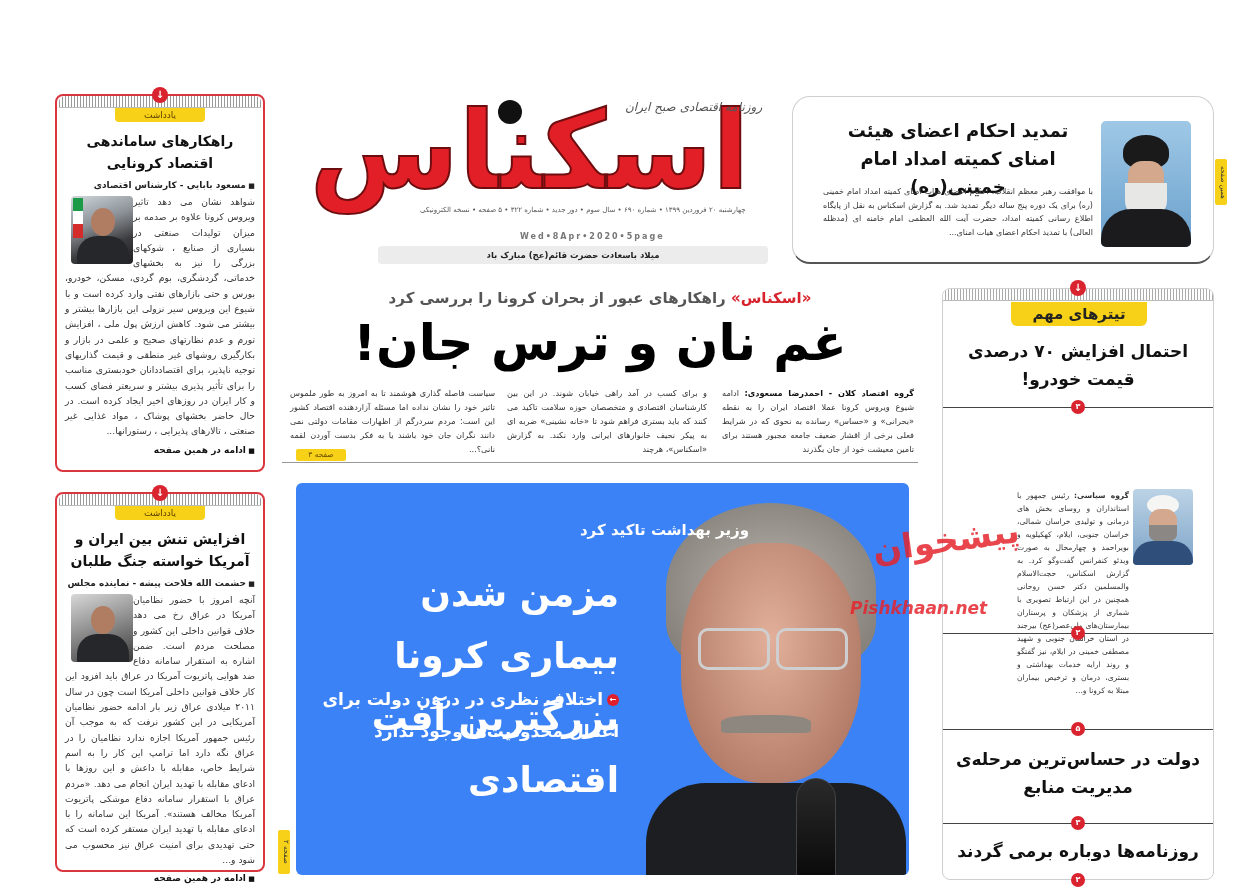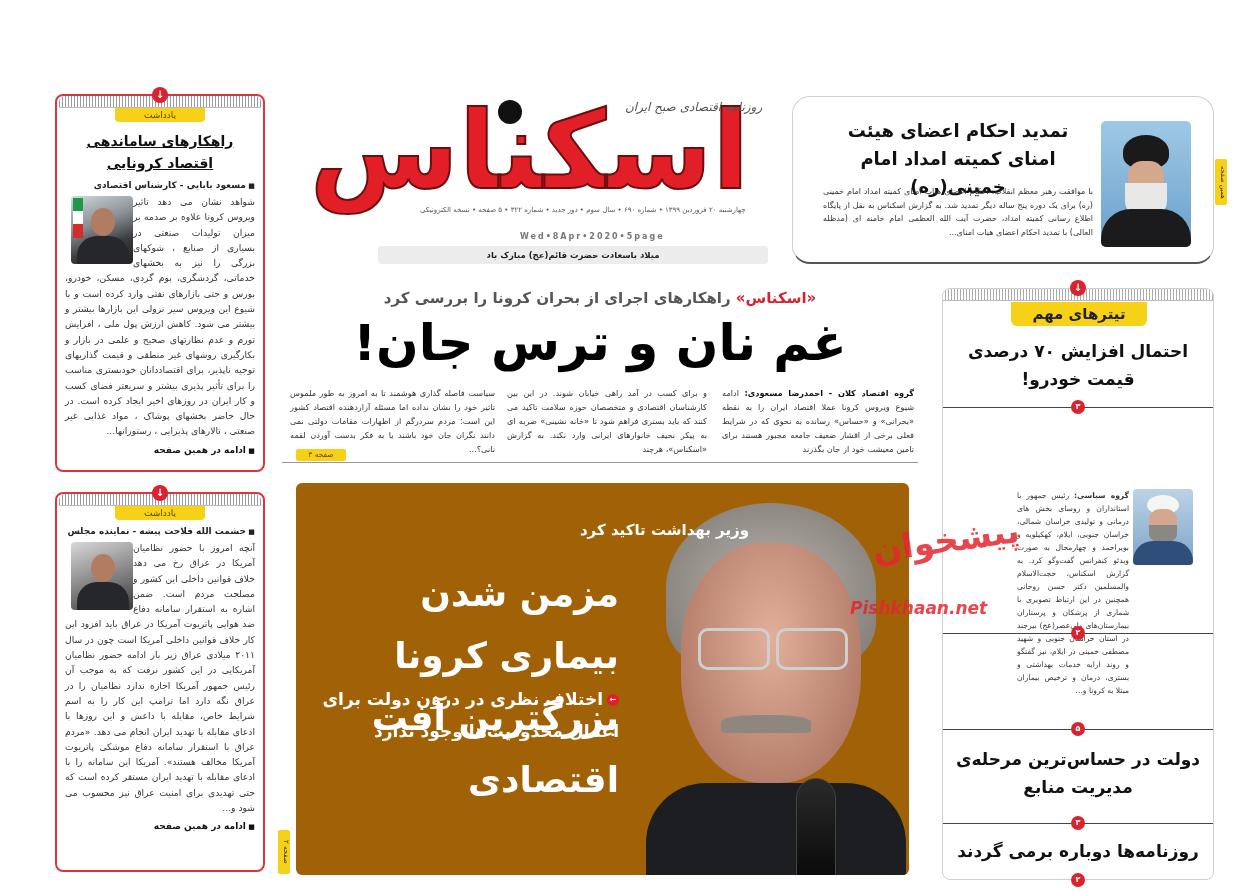--- a/index.html
+++ b/index.html
@@ -19,21 +19,21 @@
   }
   .pin {
     position: absolute; top: -9px; left: 50%; transform: translateX(-50%);
     width: 16px; height: 16px; border-radius: 50%; background: #d9232e;
     color: #fff; font-size: 10px; line-height: 16px; text-align: center; font-weight: bold;
   }
   .tag-yellow {
     display: block; width: 90px; margin: 0 auto; background: #f7d117;
     color: #5a3d00; font-size: 9px; text-align: center; padding: 2px 0; border-radius: 0 0 4px 4px;
   }
-  .op-title { font-size: 14px; font-weight: bold; text-align: center; line-height: 22px; margin-top: 8px; text-decoration: underline; }
+  .op-title { font-size: 14px; font-weight: bold; text-align: center; line-height: 22px; margin-top: 8px; }
   .op-author { font-size: 9px; font-weight: bold; margin-top: 6px; color: #222; }
   .op-author::before { content: "■ "; font-size: 7px; }
   .op-body { font-size: 9.2px; line-height: 15.3px; color: #333; text-align: justify; margin-top: 4px; }
   .op-photo {
     float: left; width: 62px; height: 68px; margin: 2px 0 2px 6px; border-radius: 4px;
     background: linear-gradient(160deg, #cfd8dc 0%, #8a8f95 40%, #3b3b3e 70%, #1f1f22 100%);
     position: relative; overflow: hidden;
   }
   .op-photo .face { position: absolute; left: 20px; top: 12px; width: 24px; height: 28px; border-radius: 50%; background: #b07d63; }
   .op-photo .body { position: absolute; left: 6px; top: 40px; width: 52px; height: 40px; border-radius: 20px 20px 0 0; background: #26272b; }
@@ -83,21 +83,21 @@
   .kicker .brand { color: #d7232d; }
   .headline { position: absolute; left: 285px; top: 310px; width: 630px; text-align: center; font-size: 50px; font-weight: bold; line-height: 66px; color: #000; }
   .cols { position: absolute; top: 386px; font-size: 8.2px; line-height: 14px; color: #333; text-align: justify; }
   .cols b { color: #111; }
   .page-tag { position: absolute; left: 296px; top: 449px; width: 50px; height: 12px; background: #f7d117; font-size: 7.5px; text-align: center; line-height: 12px; border-radius: 2px; color: #6a4a00; }
   .hr-main { position: absolute; left: 282px; top: 462px; width: 636px; height: 1px; background: #999; }
 
   
   .photo-story {
     position: absolute; left: 296px; top: 483px; width: 613px; height: 392px;
-    background: #a16207; border-radius: 6px; overflow: hidden;
+    background: #3b82f6; border-radius: 6px; overflow: hidden;
   }
   .ps-kicker { position: absolute; right: 160px; top: 38px; font-size: 15px; font-weight: bold; color: #fff; }
   .ps-title { position: absolute; right: 290px; top: 80px; width: 320px; font-size: 36px; line-height: 62px; font-weight: bold; color: #fff; text-align: right; }
   .ps-sub { position: absolute; right: 290px; top: 200px; width: 320px; font-size: 17px; line-height: 32px; font-weight: bold; color: #fff; text-align: right; }
   .ps-sub .dot { display: inline-block; width: 12px; height: 12px; border-radius: 50%; background: #e11f2a; vertical-align: middle; margin-left: 4px; color:#fff; font-size: 8px; line-height: 12px; text-align: center; }
   .man { position: absolute; left: 340px; top: 10px; width: 270px; height: 380px; }
   .man .hair { position: absolute; left: 30px; top: 10px; width: 210px; height: 170px; border-radius: 50% 50% 30% 30%; background: radial-gradient(#b9b5ae, #7a766f); }
   .man .face { position: absolute; left: 45px; top: 50px; width: 180px; height: 240px; border-radius: 45% 45% 45% 45%; background: radial-gradient(ellipse at 50% 40%, #e2b09a, #b07966 80%); }
   .man .glass-l { position: absolute; left: 62px; top: 135px; width: 72px; height: 42px; border: 3px solid #cfcfcf; border-radius: 10px; }
   .man .glass-r { position: absolute; left: 140px; top: 135px; width: 72px; height: 42px; border: 3px solid #cfcfcf; border-radius: 10px; }
@@ -150,20 +150,21 @@
       </div>
     <span>شواهد نشان می دهد تاثیر ویروس کرونا علاوه بر صدمه بر میزان تولیدات صنعتی در بسیاری از صنایع ، شوکهای بزرگی را نیز به بخشهای خدماتی، گردشگری، بوم گردی، مسکن، خودرو، بورس و حتی بازارهای نفتی وارد کرده است و با شیوع این ویروس سیر نزولی این بازارها بیشتر و بیشتر می شود. کاهش ارزش پول ملی ، افزایش تورم و عدم نظارتهای صحیح و علمی در بازار و بکارگیری روشهای غیر منطقی و قیمت گذاریهای توجیه ناپذیر، برای اقتصاددانان خودبستری مناسب را برای تأثیر پذیری بیشتر و سریعتر فضای کسب و کار ایران در روزهای اخیر ایجاد کرده است. در حال حاضر بخشهای پوشاک ، مواد غذایی غیر صنعتی ، تالارهای پذیرایی ، رستورانها...</span>
   </div>
   <div class="more">ادامه در همین صفحه</div>
 </div>
 
 <div class="opinion" style="top:492px; height:380px;">
   <div class="ruler"></div>
   <div class="pin">↓</div>
   <span class="tag-yellow">یادداشت</span>
+  <div class="op-title">افزایش تنش بین ایران و آمریکا خواسته جنگ طلبان</div>
   <div class="op-author">حشمت الله فلاحت پیشه - نماینده مجلس</div>
   <div class="op-body">
     <div class="op-photo" style="background:linear-gradient(160deg,#d8d8d8,#9a9a9a 40%,#3a3a3a);">
         <div class="face"></div>
         <div class="body"></div>
       </div>
     <span>آنچه امروز با حضور نظامیان آمریکا در عراق رخ می دهد خلاف قوانین داخلی این کشور و مصلحت مردم است. ضمن اشاره به استقرار سامانه دفاع ضد هوایی پاتریوت آمریکا در عراق باید افزود این کار خلاف قوانین داخلی آمریکا است چون در سال ۲۰۱۱ میلادی عراق زیر بار ادامه حضور نظامیان آمریکایی در این کشور نرفت که به موجب آن رئیس جمهور آمریکا اجازه ندارد نظامیان را در عراق نگه دارد اما ترامپ این کار را به اسم شرایط خاص، مقابله با داعش و این روزها با ادعای مقابله با تهدید ایران انجام می دهد. «مردم عراق با استقرار سامانه دفاع موشکی پاتریوت آمریکا مخالف هستند». آمریکا این سامانه را با ادعای مقابله با تهدید ایران مستقر کرده است که حتی تهدیدی برای امنیت عراق نیز محسوب می شود و...</span>
   </div>
   <div class="more">ادامه در همین صفحه</div>
 </div>
@@ -181,21 +182,21 @@
   <div class="ts-photo">
     <div class="turban"></div>
       <div class="face"></div>
       <div class="beard"></div>
       <div class="robe"></div>
   </div>
   <div class="side-tag">همین صفحه</div>
 </div>
 
 <div class="kicker">
-  <span class="brand">«اسکناس»</span><span> راهکارهای اجرای از بحران کرونا را بررسی کرد</span>
+  <span class="brand">«اسکناس»</span><span> راهکارهای عبور از بحران کرونا را بررسی کرد</span>
 </div>
 <div class="headline">غم نان و ترس جان!</div>
 
 <div class="cols" style="left:722px; width:192px;">
   <b>گروه اقتصاد کلان - احمدرضا مسعودی:</b><span> ادامه شیوع ویروس کرونا عملا اقتصاد ایران را به نقطه «بحرانی» و «حساس» رسانده به نحوی که در شرایط فعلی برخی از اقشار ضعیف جامعه مجبور هستند برای تامین معیشت خود از جان بگذرند</span>
 </div>
 <div class="cols" style="left:507px; width:200px;">و برای کسب در آمد راهی خیابان شوند. در این بین کارشناسان اقتصادی و متخصصان حوزه سلامت تاکید می کنند که باید بستری فراهم شود تا «خانه نشینی» ضربه ای به پیکر نحیف خانوارهای ایرانی وارد نکند. به گزارش «اسکناس»، هرچند</div>
 <div class="cols" style="left:290px; width:205px;">سیاست فاصله گذاری هوشمند تا به امروز به طور ملموس تاثیر خود را نشان نداده اما مسئله آزاردهنده اقتصاد کشور این است: مردم سردرگم از اظهارات مقامات دولتی نمی دانند نگران جان خود باشند یا به فکر بدست آوردن لقمه نانی؟...</div>
 <div class="page-tag">صفحه ۳</div>
 <div class="hr-main"></div>

